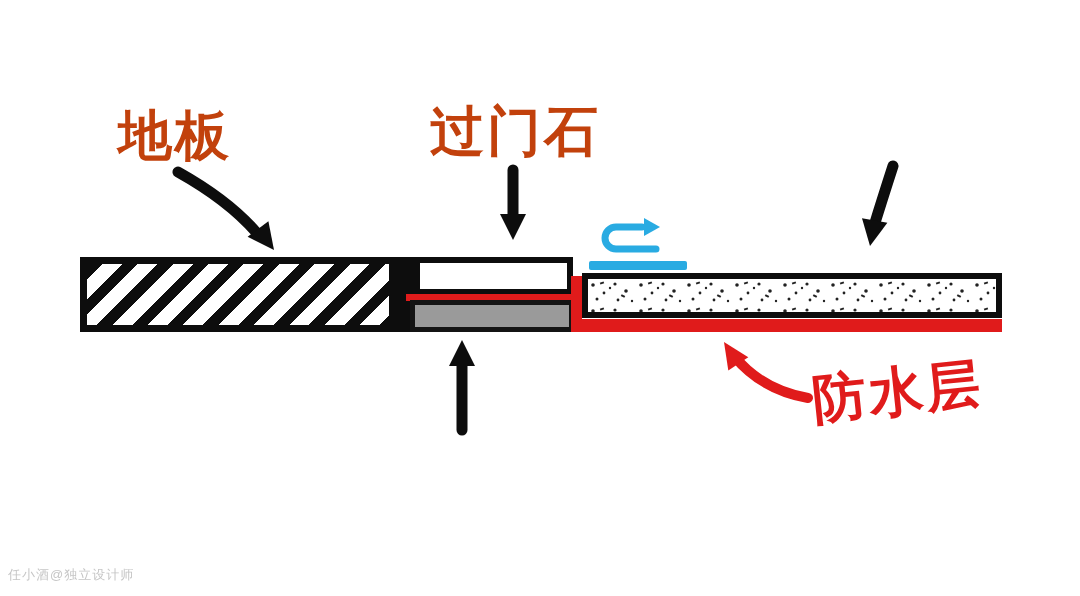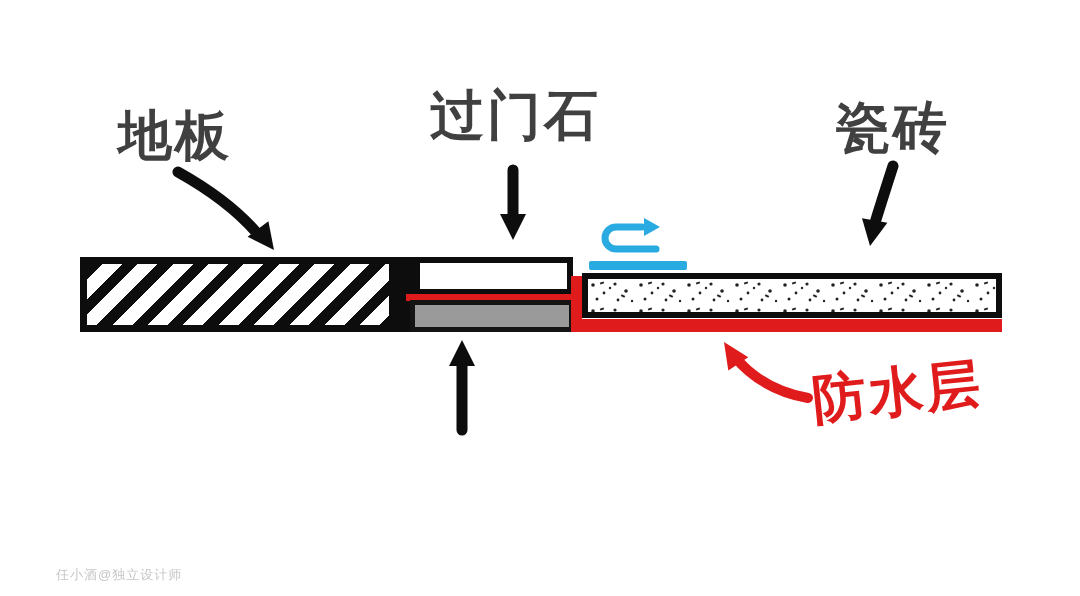--- a/index.html
+++ b/index.html
@@ -1,21 +1,21 @@
 <!DOCTYPE html>
 <html><head>
 <meta charset="utf-8">
 <style>
   html,body{margin:0;padding:0;background:#ffffff;font-family:"Liberation Sans",sans-serif;}
   #canvas{position:relative;width:1080px;height:596px;background:#ffffff;overflow:hidden;}
 
   .label{
     position:absolute;
     font-weight:900;
-    color:#404040;
+    color:#c2410c;
     font-size:54px;
     letter-spacing:3px;
     white-space:nowrap;
     user-select:none;
   }
   .label.red{color:#e01b1b;transform:rotate(-6deg);}
 
   
   .block{position:absolute;box-sizing:border-box;}
 
@@ -46,31 +46,30 @@
   .waterproof{left:577px;top:319px;width:425px;height:13px;background:#e01b1b;}
 
   .bluebar{left:589px;top:261px;width:98px;height:9px;background:#29abe2;border-radius:2px;}
 
   #arrows{position:absolute;left:0;top:0;z-index:5;pointer-events:none;}
   .label{z-index:6;}
 
   .watermark{
     position:absolute;left:8px;top:566px;
     font-size:13px;color:rgba(150,150,150,0.55);
-    letter-spacing:1px;z-index:7;margin-left:48px;
+    letter-spacing:1px;z-index:7;
   }
 </style>
 </head>
 <body>
 
 <div id="canvas">
 
   <div class="label" style="left:118px;top:100px;">地板</div>
-  <div class="label" style="left:430px;top:80px;">过门石</div>
-  <div class="label" style="left:836px;top:92px;">瓷砖</div>
+  <div class="label" style="left:430px;top:96px;">过门石</div>
   <div class="label red" style="left:812px;top:356px;">防水层</div>
 
   <div class="block floor"></div>
   <div class="block floor-cap"></div>
 
   <div class="block stone"></div>
   <div class="block mortar-red"></div>
   <div class="block pier"></div>
   <div class="block red-vert"></div>
 

